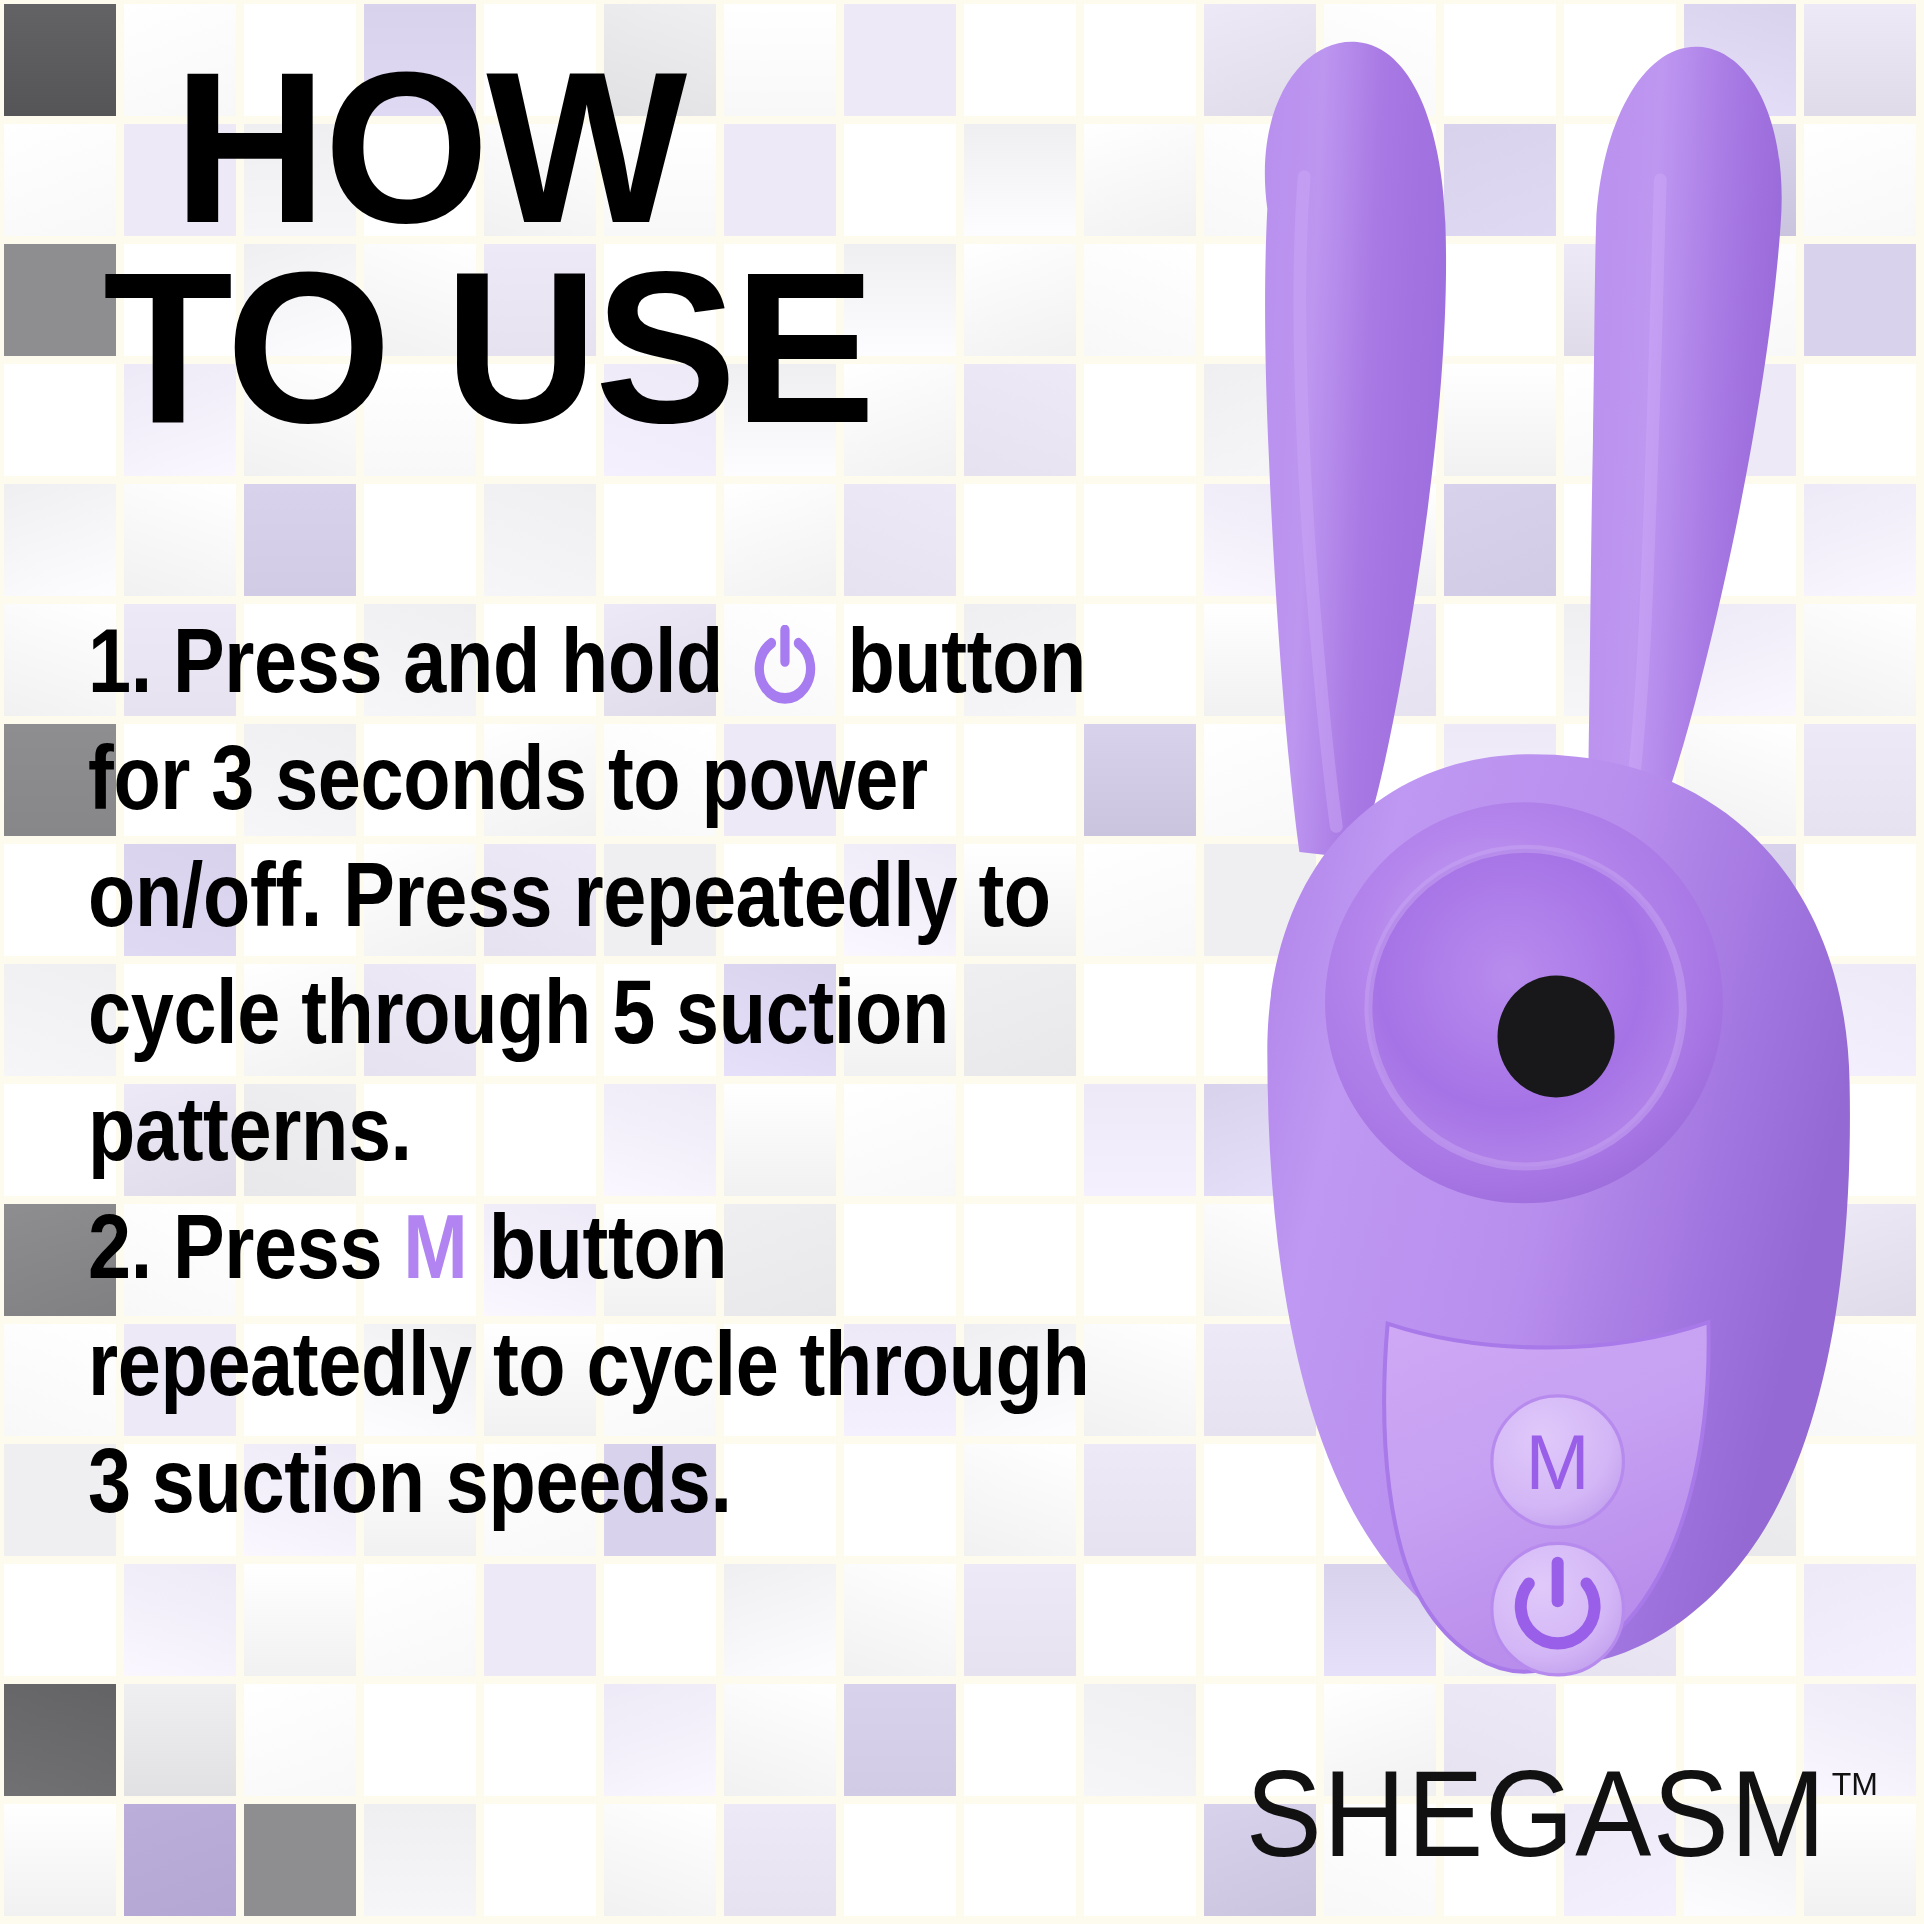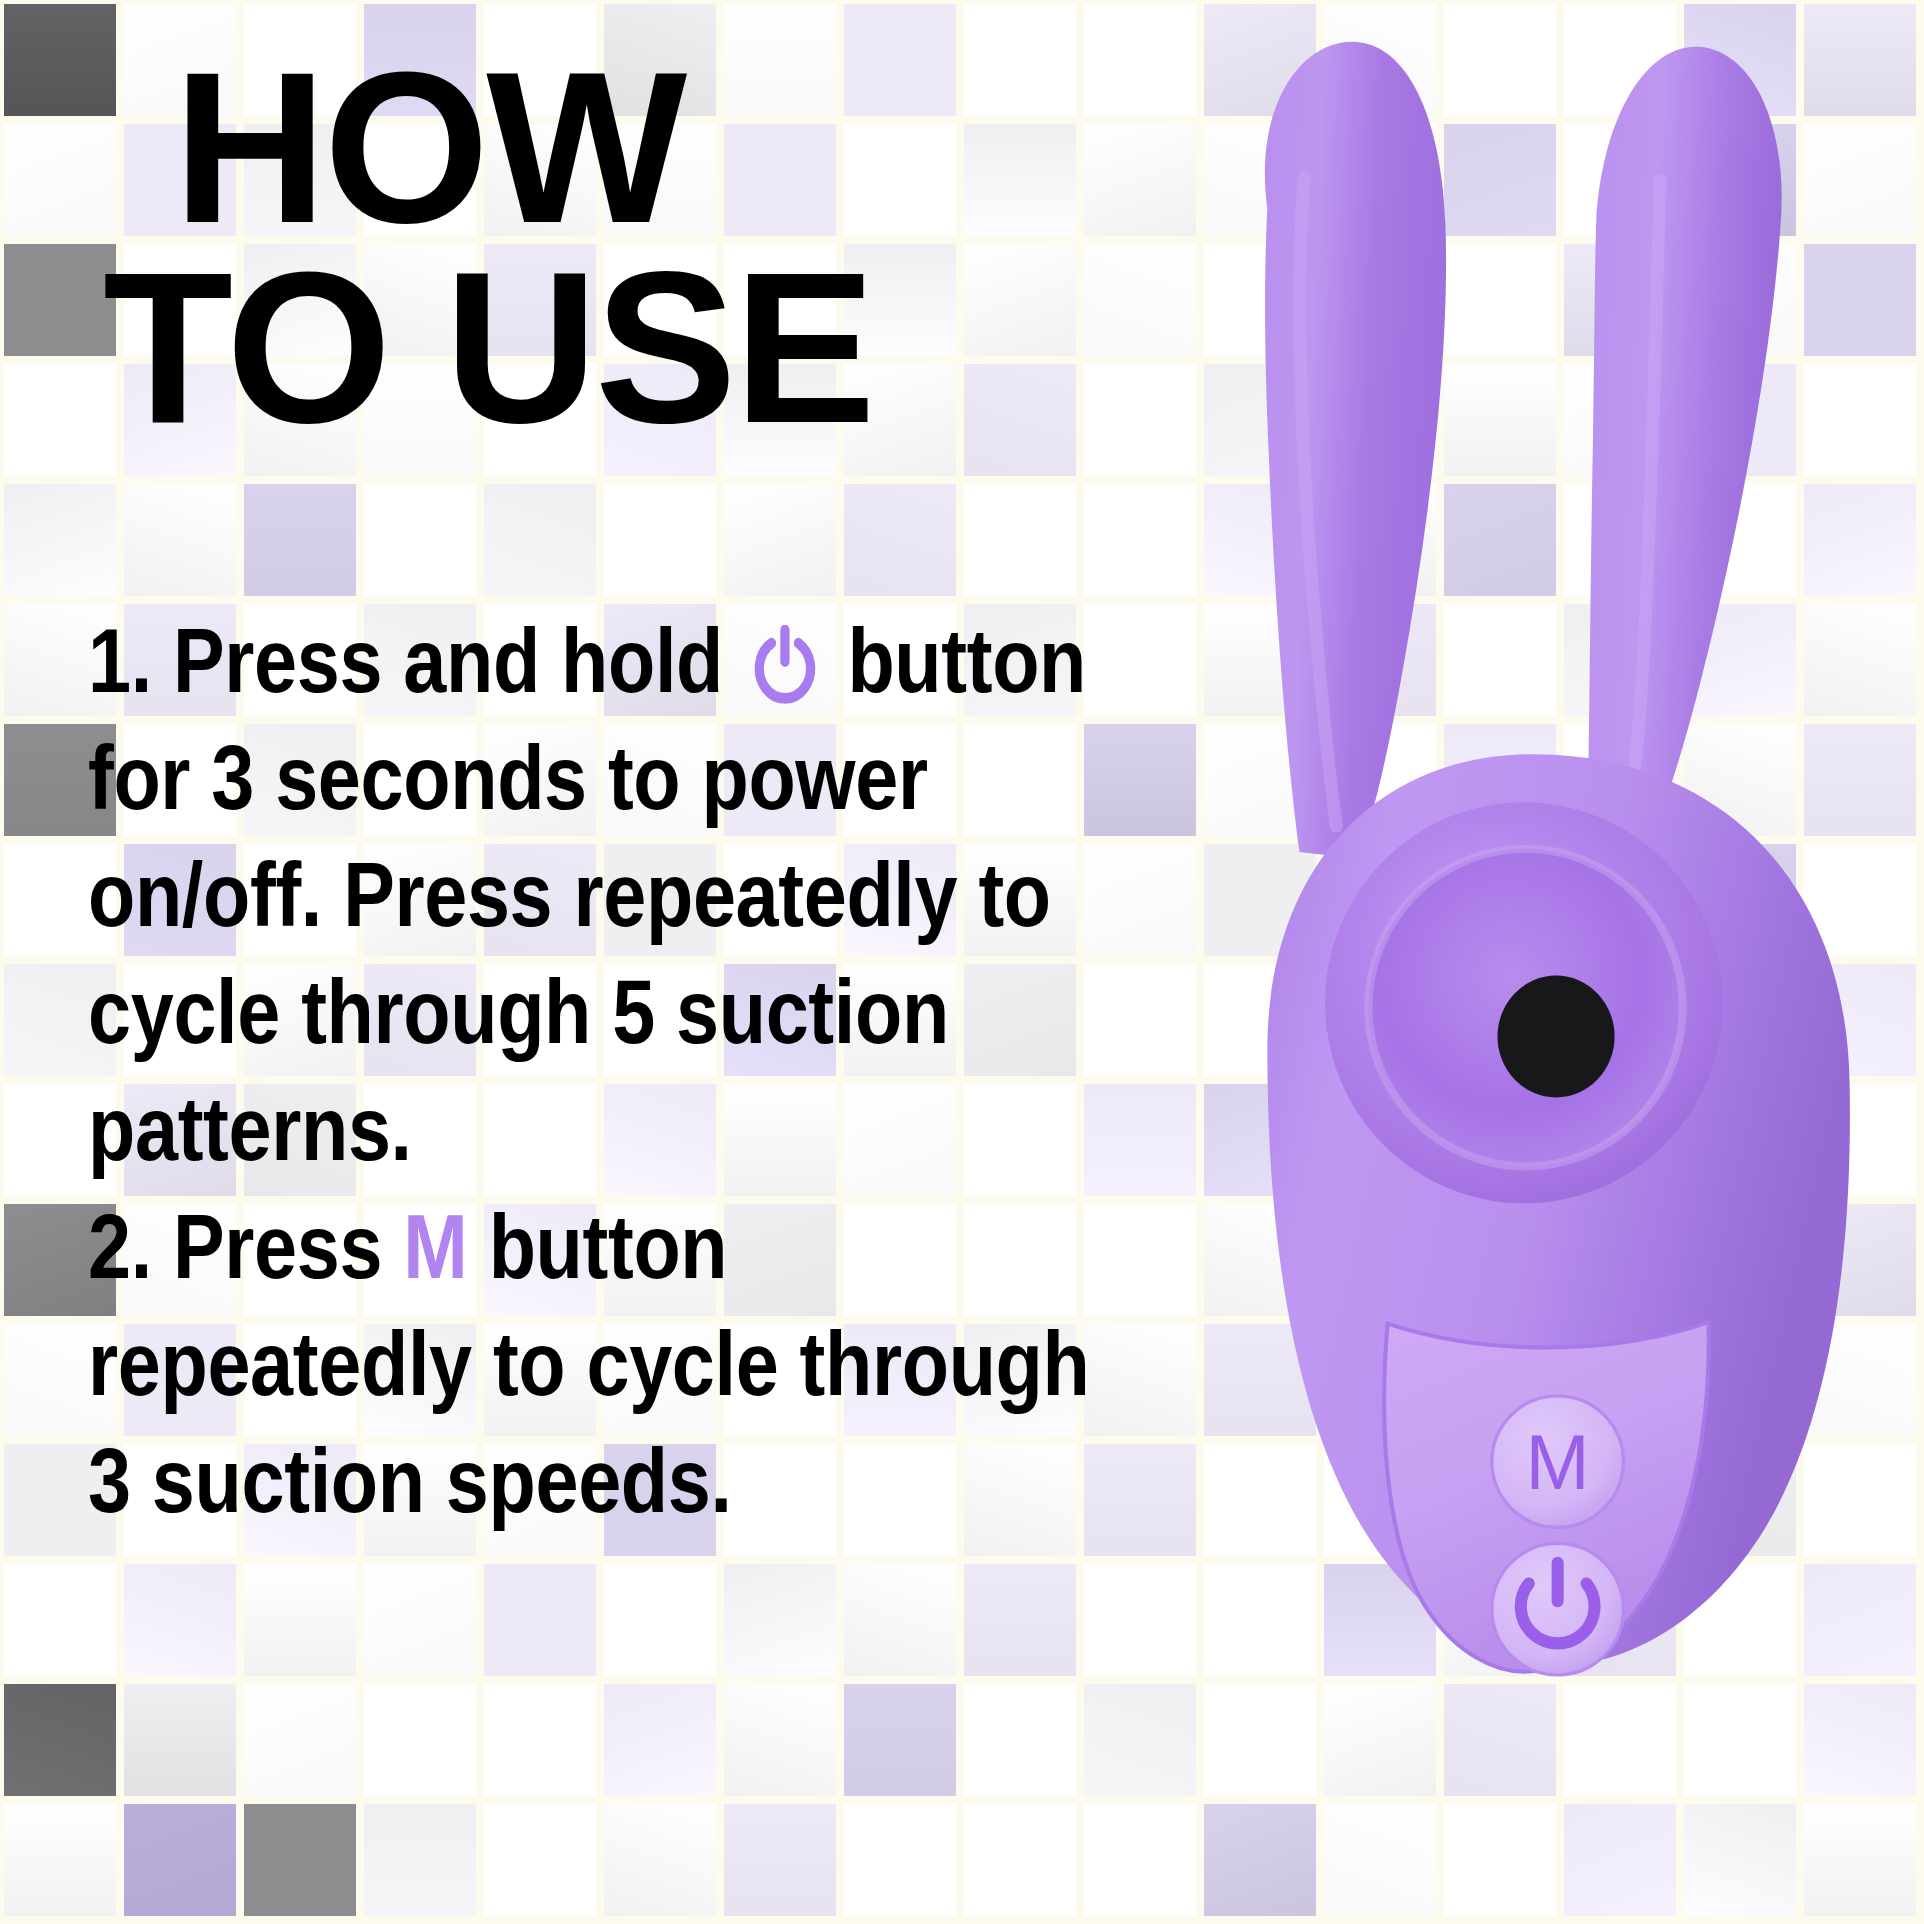--- a/index.html
+++ b/index.html
@@ -422,15 +422,19 @@
 
       <circle cx="512" cy="1812" r="82" fill="url(#btnG)" stroke="#B78BEE" stroke-width="4"></circle>
       <text x="512" y="1846" text-anchor="middle" font-family="Liberation Sans, DejaVu Sans, sans-serif" font-size="96" font-weight="400" fill="#9A5FE8">M</text>
 
       <circle cx="512" cy="1996" r="82" fill="url(#btnG)" stroke="#B78BEE" stroke-width="4"></circle>
       <path d="M476 1964 A 46 46 0 1 0 548 1964" fill="none" stroke="#9A5FE8" stroke-width="15" stroke-linecap="round"></path>
       <line x1="512" y1="1938" x2="512" y2="1986" stroke="#9A5FE8" stroke-width="15" stroke-linecap="round"></line>
     </svg>
   </div>
 
+  <div id="logo">
+    <span class="word">SHEGASM</span>
+    <span class="tm">TM</span>
+  </div>
 
 </div>
 
 
 </body></html>

